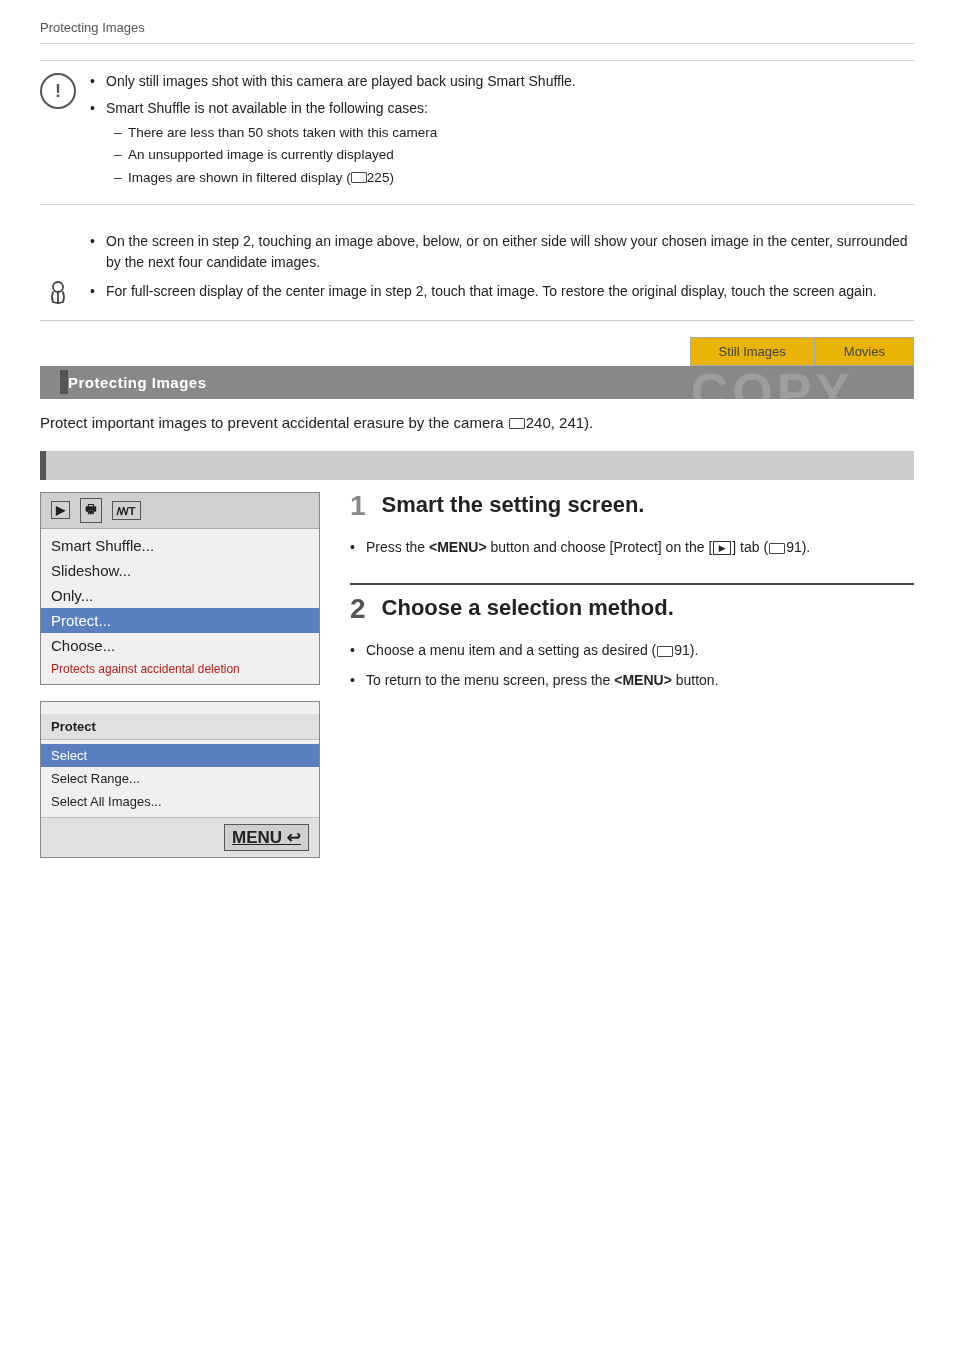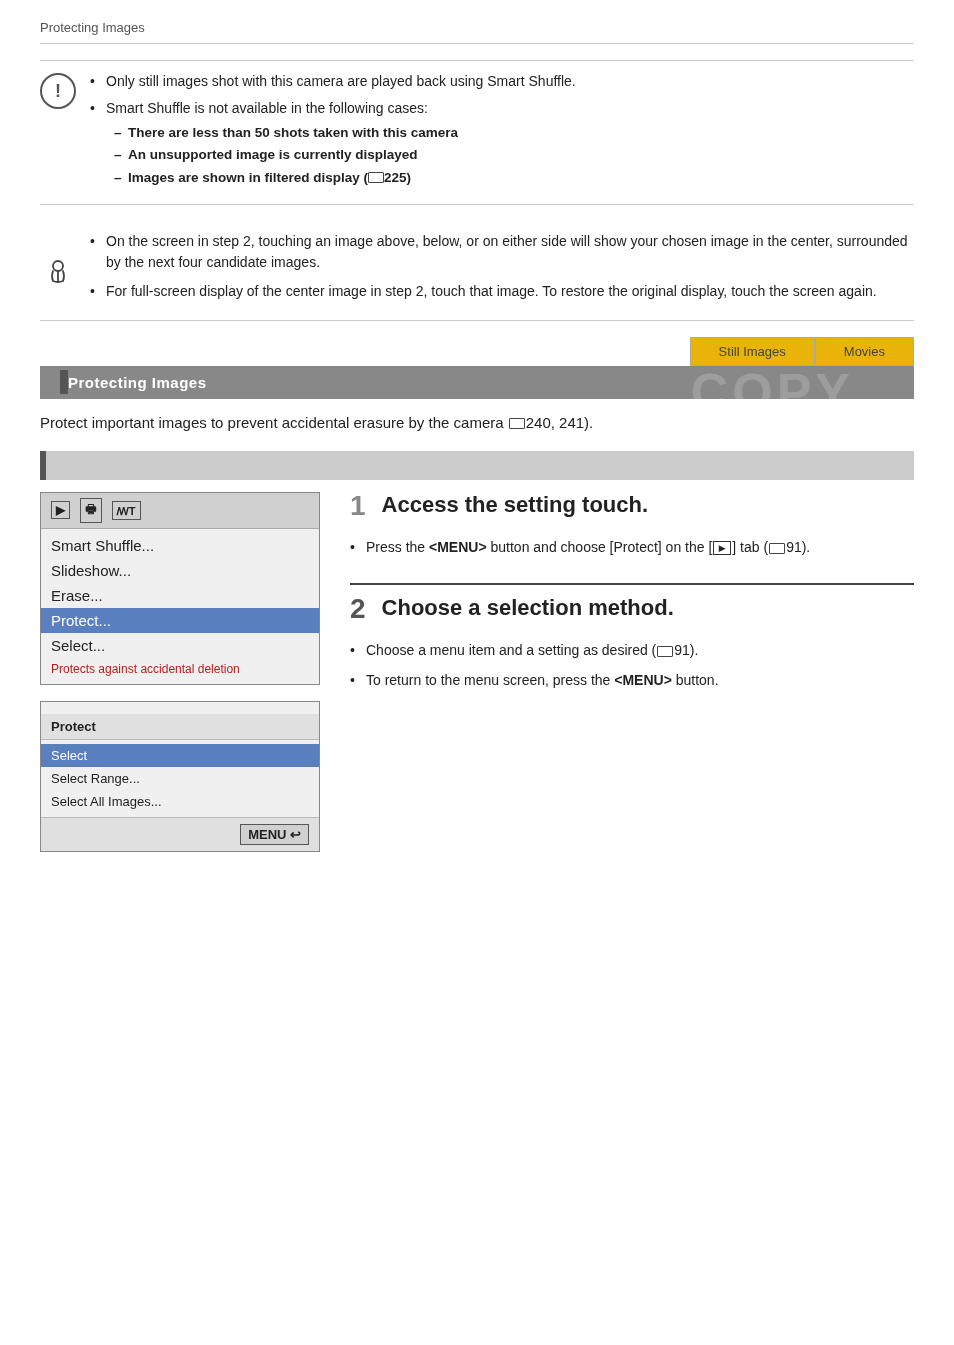--- a/index.html
+++ b/index.html
@@ -71,32 +71,31 @@
       padding-left: 8px;
       margin-top: 4px;
     }
 
     .notice-content > ul > li > ul > li {
       position: relative;
       padding-left: 14px;
       font-size: 13.5px;
       line-height: 1.5;
       margin-bottom: 2px;
-      font-weight: bold;
     }
 
     .notice-content > ul > li > ul > li::before {
       content: "–";
       position: absolute;
       left: 0;
     }
 
     .tip-box {
       display: flex;
-      align-items: center;
+      align-items: flex-end;
       gap: 14px;
       margin: 16px 0;
       padding: 10px 0;
       border-bottom: 1px solid #ccc;
     }
 
     .tip-icon {
       width: 36px;
       height: 36px;
       display: flex;
@@ -287,23 +286,24 @@
       display: flex;
       justify-content: flex-end;
       align-items: center;
       gap: 6px;
     }
 
     .menu-btn {
       border: 1.5px solid #555;
       background: #d0d0d0;
       padding: 2px 7px;
-      font-size: 13px;
+      font-size: 17px;
       font-weight: bold;
       cursor: pointer;
+      text-decoration: underline;
     }
 
     .step-section {
       margin-bottom: 24px;
     }
 
     .step-number {
       font-size: 28px;
       font-weight: bold;
       color: #888;
@@ -448,23 +448,23 @@
 
     <div class="menu-ui">
       <div class="menu-ui-header">
         <span class="menu-icon-box">▶</span>
         <span class="menu-icon-box">🖶</span>
         <span class="menu-icon-box" style="font-size:11px;">ꟿT</span>
       </div>
       <div class="menu-ui-items">
         <div class="menu-item">Smart Shuffle...</div>
         <div class="menu-item">Slideshow...</div>
-        <div class="menu-item">Erase...</div>
+        <div class="menu-item">Only...</div>
         <div class="menu-item active">Protect...</div>
-        <div class="menu-item">Select...</div>
+        <div class="menu-item">Choose...</div>
         <div class="menu-item disabled">Protects against accidental deletion</div>
       </div>
     </div>
 
     <div class="protect-menu-ui">
       <div class="protect-menu-title">Protect</div>
       <div class="protect-menu-items">
         <div class="protect-menu-item active">Select</div>
         <div class="protect-menu-item">Select Range...</div>
         <div class="protect-menu-item">Select All Images...</div>
@@ -474,21 +474,21 @@
       </div>
     </div>
 
   </div>
 
   <div class="right-panel">
 
     <div class="step-section">
       <div style="display:flex; align-items:flex-start; gap:6px; margin-bottom:8px;">
         <span class="step-number">1</span>
-        <span class="step-title">Access the setting touch.</span>
+        <span class="step-title">Smart the setting screen.</span>
       </div>
       <div class="step-content">
         <ul>
           <li>
             Press the <span class="bold-key">&lt;MENU&gt;</span> button and choose
             [Protect] on the [<span class="inline-icon-play">▶</span>] tab (<span style="display:inline-block;width:16px;height:11px;border:1.5px solid #444;border-radius:1px;vertical-align:middle;margin:0 1px;"></span>91).
           </li>
         </ul>
       </div>
     </div>

